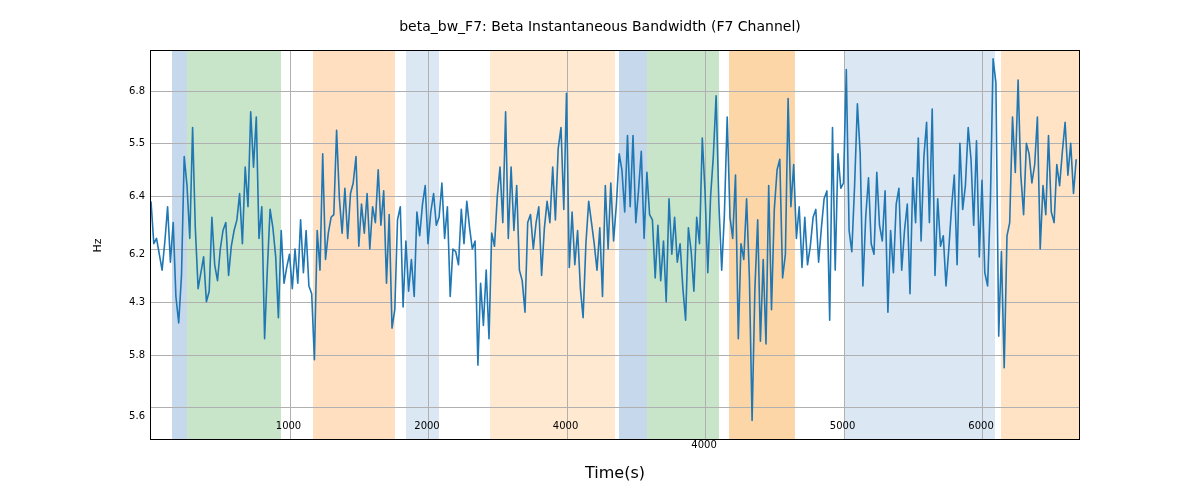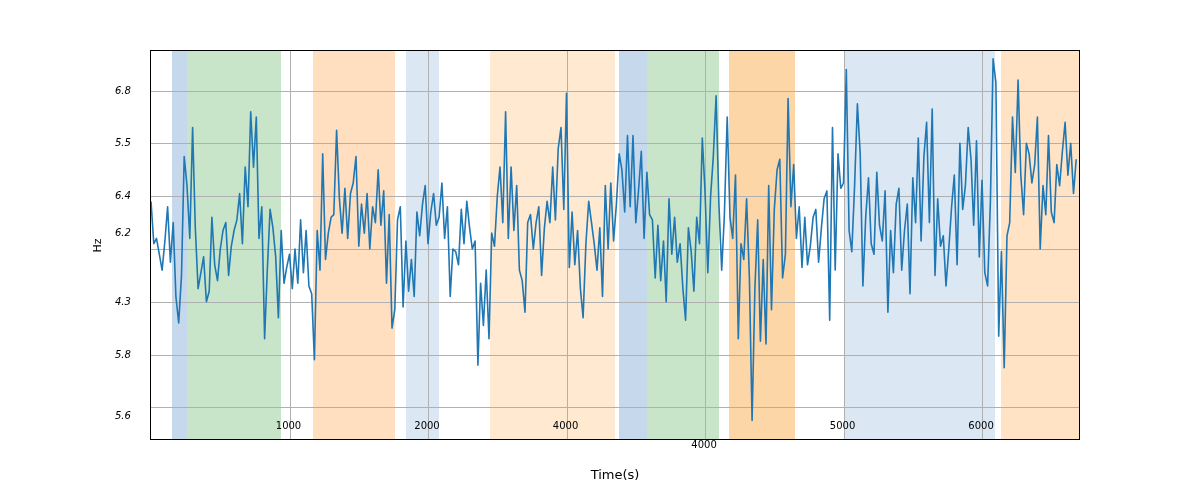--- a/index.html
+++ b/index.html
@@ -46,21 +46,21 @@
     position: absolute;
     top: 0;
     height: 100%;
   }
   .xlabel {
     position: absolute;
     bottom: 18px;
     left: 150px;
     width: 930px;
     text-align: center;
-    font-size: 13px;
+    font-size: 16px;
   }
   .ylabel {
     position: absolute;
     left: 90px;
     top: 50px;
     height: 390px;
     width: 14px;
     display: flex;
     align-items: center;
     justify-content: center;
@@ -69,38 +69,39 @@
     transform: rotate(-90deg);
     white-space: nowrap;
     font-size: 11px;
   }
   .xtick, .ytick {
     position: absolute;
     font-size: 10px;
     color: #000;
   }
   .xtick { top: 420px; transform: translateX(-50%); }
-  .ytick { left: 115px; transform: translateY(-50%); text-align: left; width: 30px; font-style: italic; }
+  .ytick { left: 115px; transform: translateY(-50%); text-align: right; width: 30px; }
   svg.plotline {
     position: absolute;
     left: 0; top: 0;
     width: 100%; height: 100%;
   }
   svg.plotline path {
     fill: none;
     stroke: #1f77b4;
     stroke-width: 1.6;
     stroke-linejoin: round;
   }
 </style>
 </head>
 <body>
 
 <div class="figure">
 
+  <div class="title">beta_bw_F7: Beta Instantaneous Bandwidth (F7 Channel)</div>
 
   <div class="ylabel">
     <span>Hz</span>
   </div>
 
   <div class="axes">
     <div id="bands-layer">
         <div class="band" style="left: 20.7761px; width: 15.2358px; background: rgb(198, 217, 236);"></div>
         <div class="band" style="left: 36.0119px; width: 94.1851px; background: rgb(201, 229, 201);"></div>
         <div class="band" style="left: 162.054px; width: 81.7194px; background: rgb(255, 223, 191);"></div>
@@ -139,19 +140,19 @@
       <div class="xtick" style="left: 427.015px;">2000</div>
       <div class="xtick" style="left: 565.522px;">4000</div>
       <div class="xtick" style="left: 704.03px; margin-top: 19px;">4000</div>
       <div class="xtick" style="left: 842.537px;">5000</div>
       <div class="xtick" style="left: 981.045px;">6000</div>
     </div>
   <div id="yticks-layer">
       <div class="ytick" style="top: 406.327px; margin-top: 9px;">5.6</div>
       <div class="ytick" style="top: 353.537px;">5.8</div>
       <div class="ytick" style="top: 300.748px;">4.3</div>
-      <div class="ytick" style="top: 232px;">6.2</div>
+      <div class="ytick" style="top: 253px;">6.2</div>
       <div class="ytick" style="top: 195.17px;">6.4</div>
       <div class="ytick" style="top: 142.381px;">5.5</div>
       <div class="ytick" style="top: 89.5918px;">6.8</div>
     </div>
 
 </div>
 
 </body></html>

